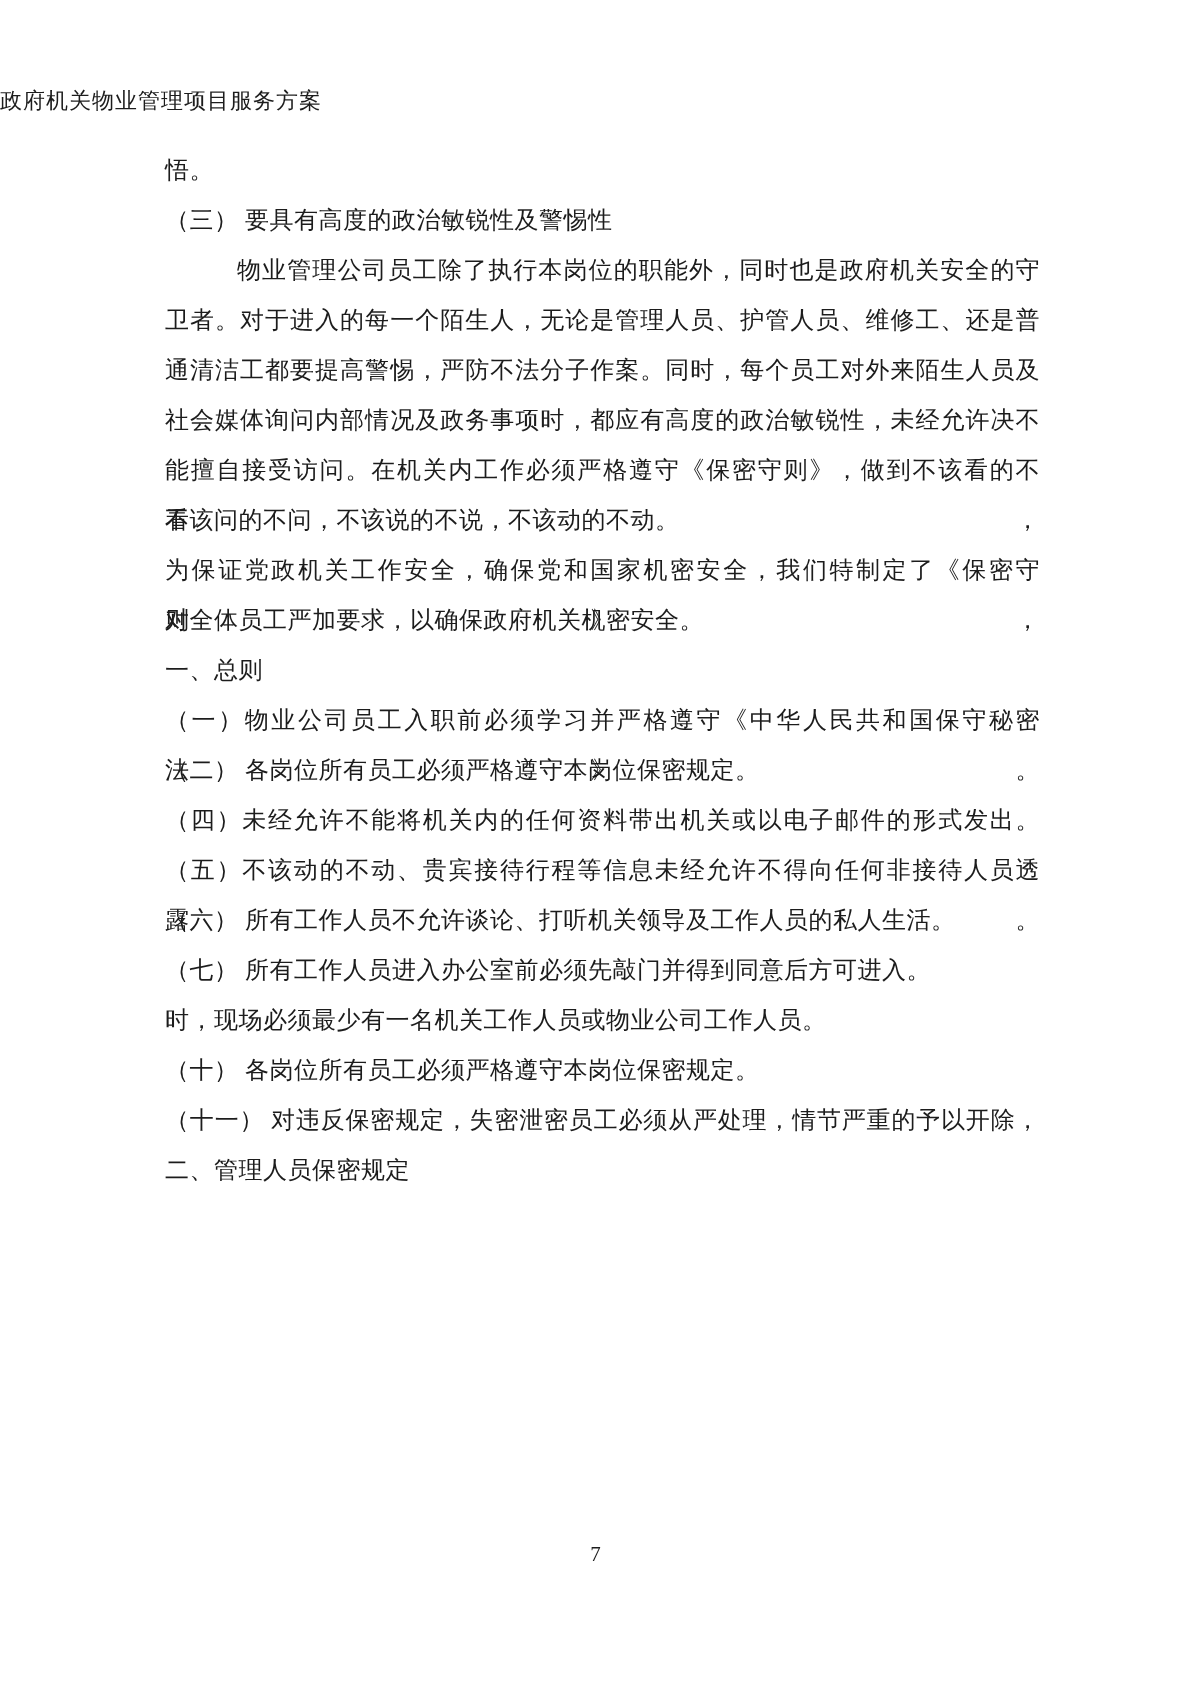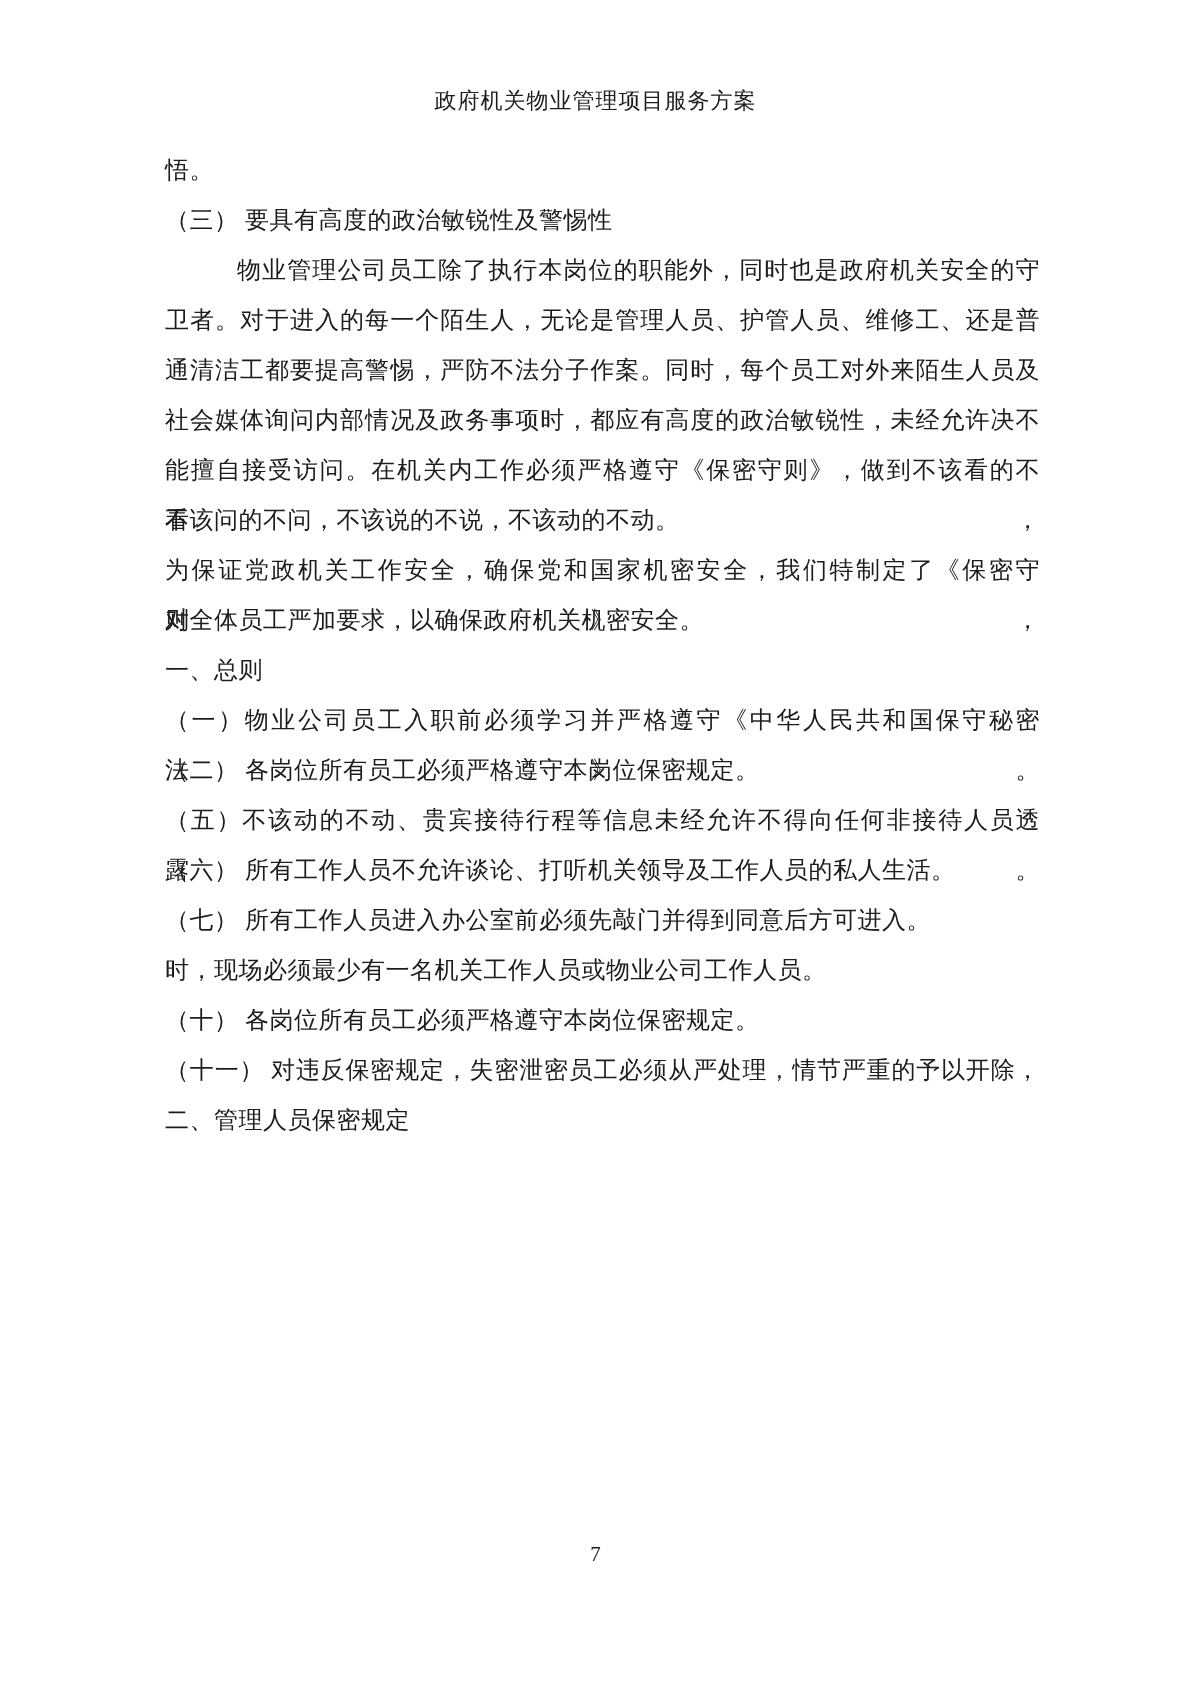--- a/index.html
+++ b/index.html
@@ -14,21 +14,21 @@
     background: #ffffff;
     overflow: hidden;
     font-family: "Liberation Serif", "DejaVu Serif", serif;
     color: #1c1c1c;
   }
   .header {
     position: absolute;
     top: 88px;
     left: 0;
     width: 100%;
-    text-align: center;
+    text-align: left;
     font-size: 22px;
     line-height: 26px;
     letter-spacing: 1px;
   }
   .content {
     position: absolute;
     top: 145px;
     left: 165px;
     width: 875px;
   }
@@ -69,20 +69,21 @@
       <div class="line fill">卫者。对于进入的每一个陌生人，无论是管理人员、护管人员、维修工、还是普</div>
       <div class="line fill">通清洁工都要提高警惕，严防不法分子作案。同时，每个员工对外来陌生人员及</div>
       <div class="line fill">社会媒体询问内部情况及政务事项时，都应有高度的政治敏锐性，未经允许决不</div>
       <div class="line fill">能擅自接受访问。在机关内工作必须严格遵守《保密守则》，做到不该看的不看，</div>
       <div class="line">不该问的不问，不该说的不说，不该动的不动。</div>
       <div class="line fill">为保证党政机关工作安全，确保党和国家机密安全，我们特制定了《保密守则》，</div>
       <div class="line">对全体员工严加要求，以确保政府机关机密安全。</div>
       <div class="line">一、总则</div>
       <div class="line fill">（一）物业公司员工入职前必须学习并严格遵守《中华人民共和国保守秘密法》。</div>
       <div class="line">（二） 各岗位所有员工必须严格遵守本岗位保密规定。</div>
+      <div class="line fill">（四）未经允许不能将机关内的任何资料带出机关或以电子邮件的形式发出。</div>
       <div class="line fill">（五）不该动的不动、贵宾接待行程等信息未经允许不得向任何非接待人员透露。</div>
       <div class="line">（六） 所有工作人员不允许谈论、打听机关领导及工作人员的私人生活。</div>
       <div class="line">（七） 所有工作人员进入办公室前必须先敲门并得到同意后方可进入。</div>
       <div class="line">时，现场必须最少有一名机关工作人员或物业公司工作人员。</div>
       <div class="line">（十） 各岗位所有员工必须严格遵守本岗位保密规定。</div>
       <div class="line fill">（十一） 对违反保密规定，失密泄密员工必须从严处理，情节严重的予以开除，</div>
       <div class="line">二、管理人员保密规定</div>
     </div>
 
   <div class="footer">7</div>

